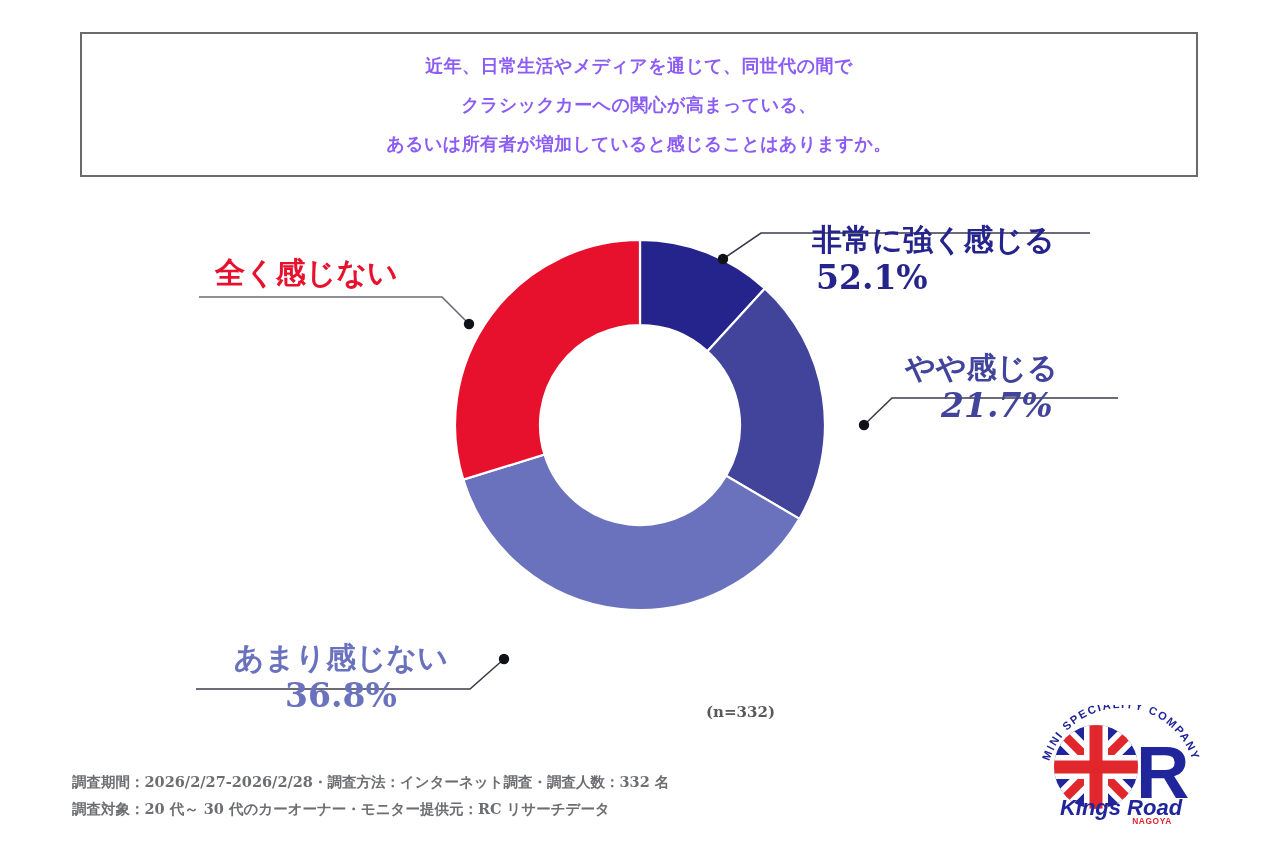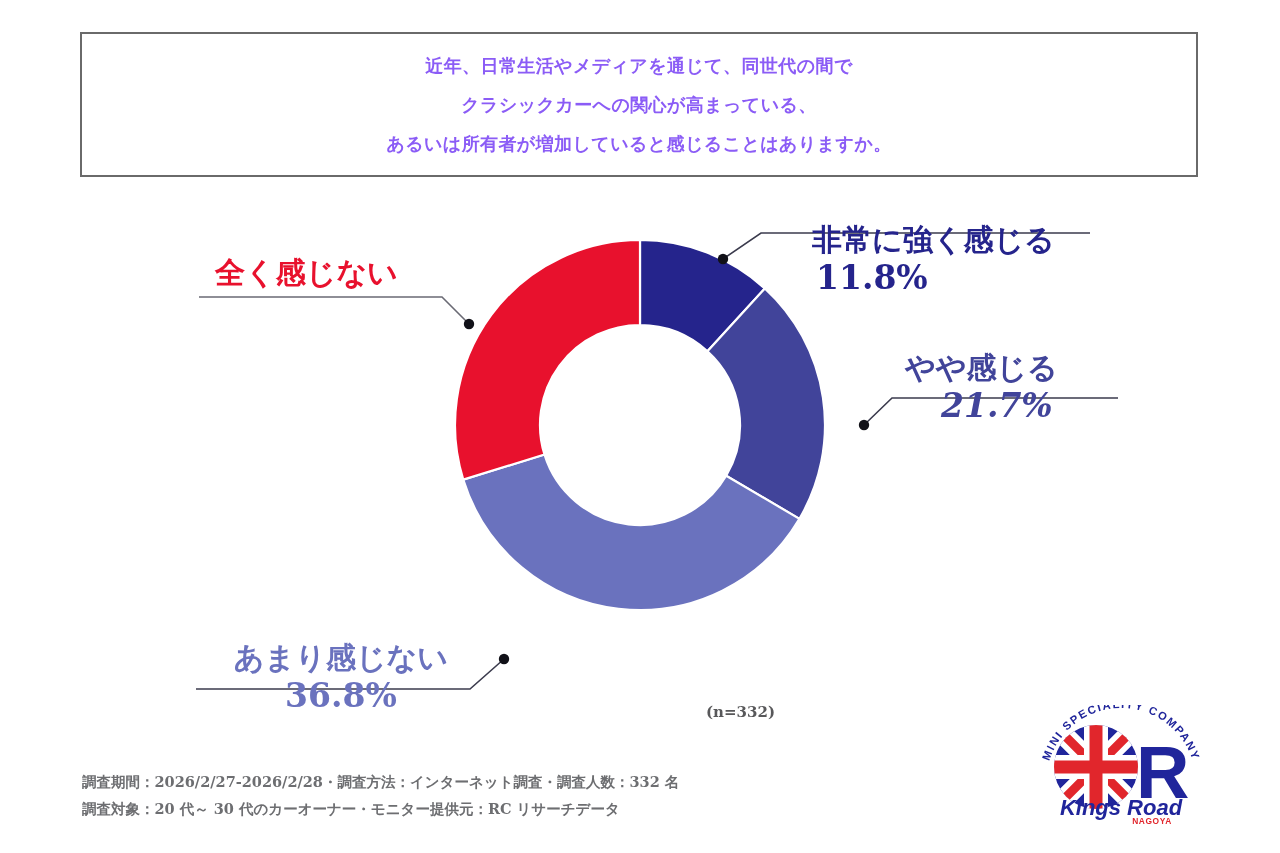--- a/index.html
+++ b/index.html
@@ -100,21 +100,21 @@
     font-family: "DejaVu Serif", "Liberation Serif", serif;
     font-weight: bold;
     font-size: 15px;
     color: #58585a;
     white-space: nowrap;
   }
 
   
   #footnotes {
     position: absolute;
-    left: 82px;
+    left: 72px;
     top: 768px;
     font-family: "DejaVu Serif", "Liberation Serif", serif;
     font-weight: bold;
     font-size: 14.5px;
     line-height: 27px;
     color: #6d6e71;
     white-space: nowrap;
   }
 
   
@@ -159,21 +159,21 @@
 
     <polyline points="504,659 470,689 196,689" fill="none" stroke="#3b3b4d" stroke-width="1.6"></polyline>
     <circle cx="504" cy="659" r="5.2" fill="#111118"></circle>
 
     <polyline points="469,324 442,297 199,297" fill="none" stroke="#6a6a74" stroke-width="1.6"></polyline>
     <circle cx="469" cy="324" r="5.2" fill="#111118"></circle>
   </svg>
 
   <div class="callout" id="cal-very">
     <span class="cname">非常に強く感じる</span>
-    <span class="cval">11.8%</span>
+    <span class="cval">52.1%</span>
   </div>
 
   <div class="callout" id="cal-some">
     <span class="cname">やや感じる</span>
     <span class="cval">21.7%</span>
   </div>
 
   <div class="callout" id="cal-not">
     <span class="cname">あまり感じない</span>
     <span class="cval">36.8%</span>

